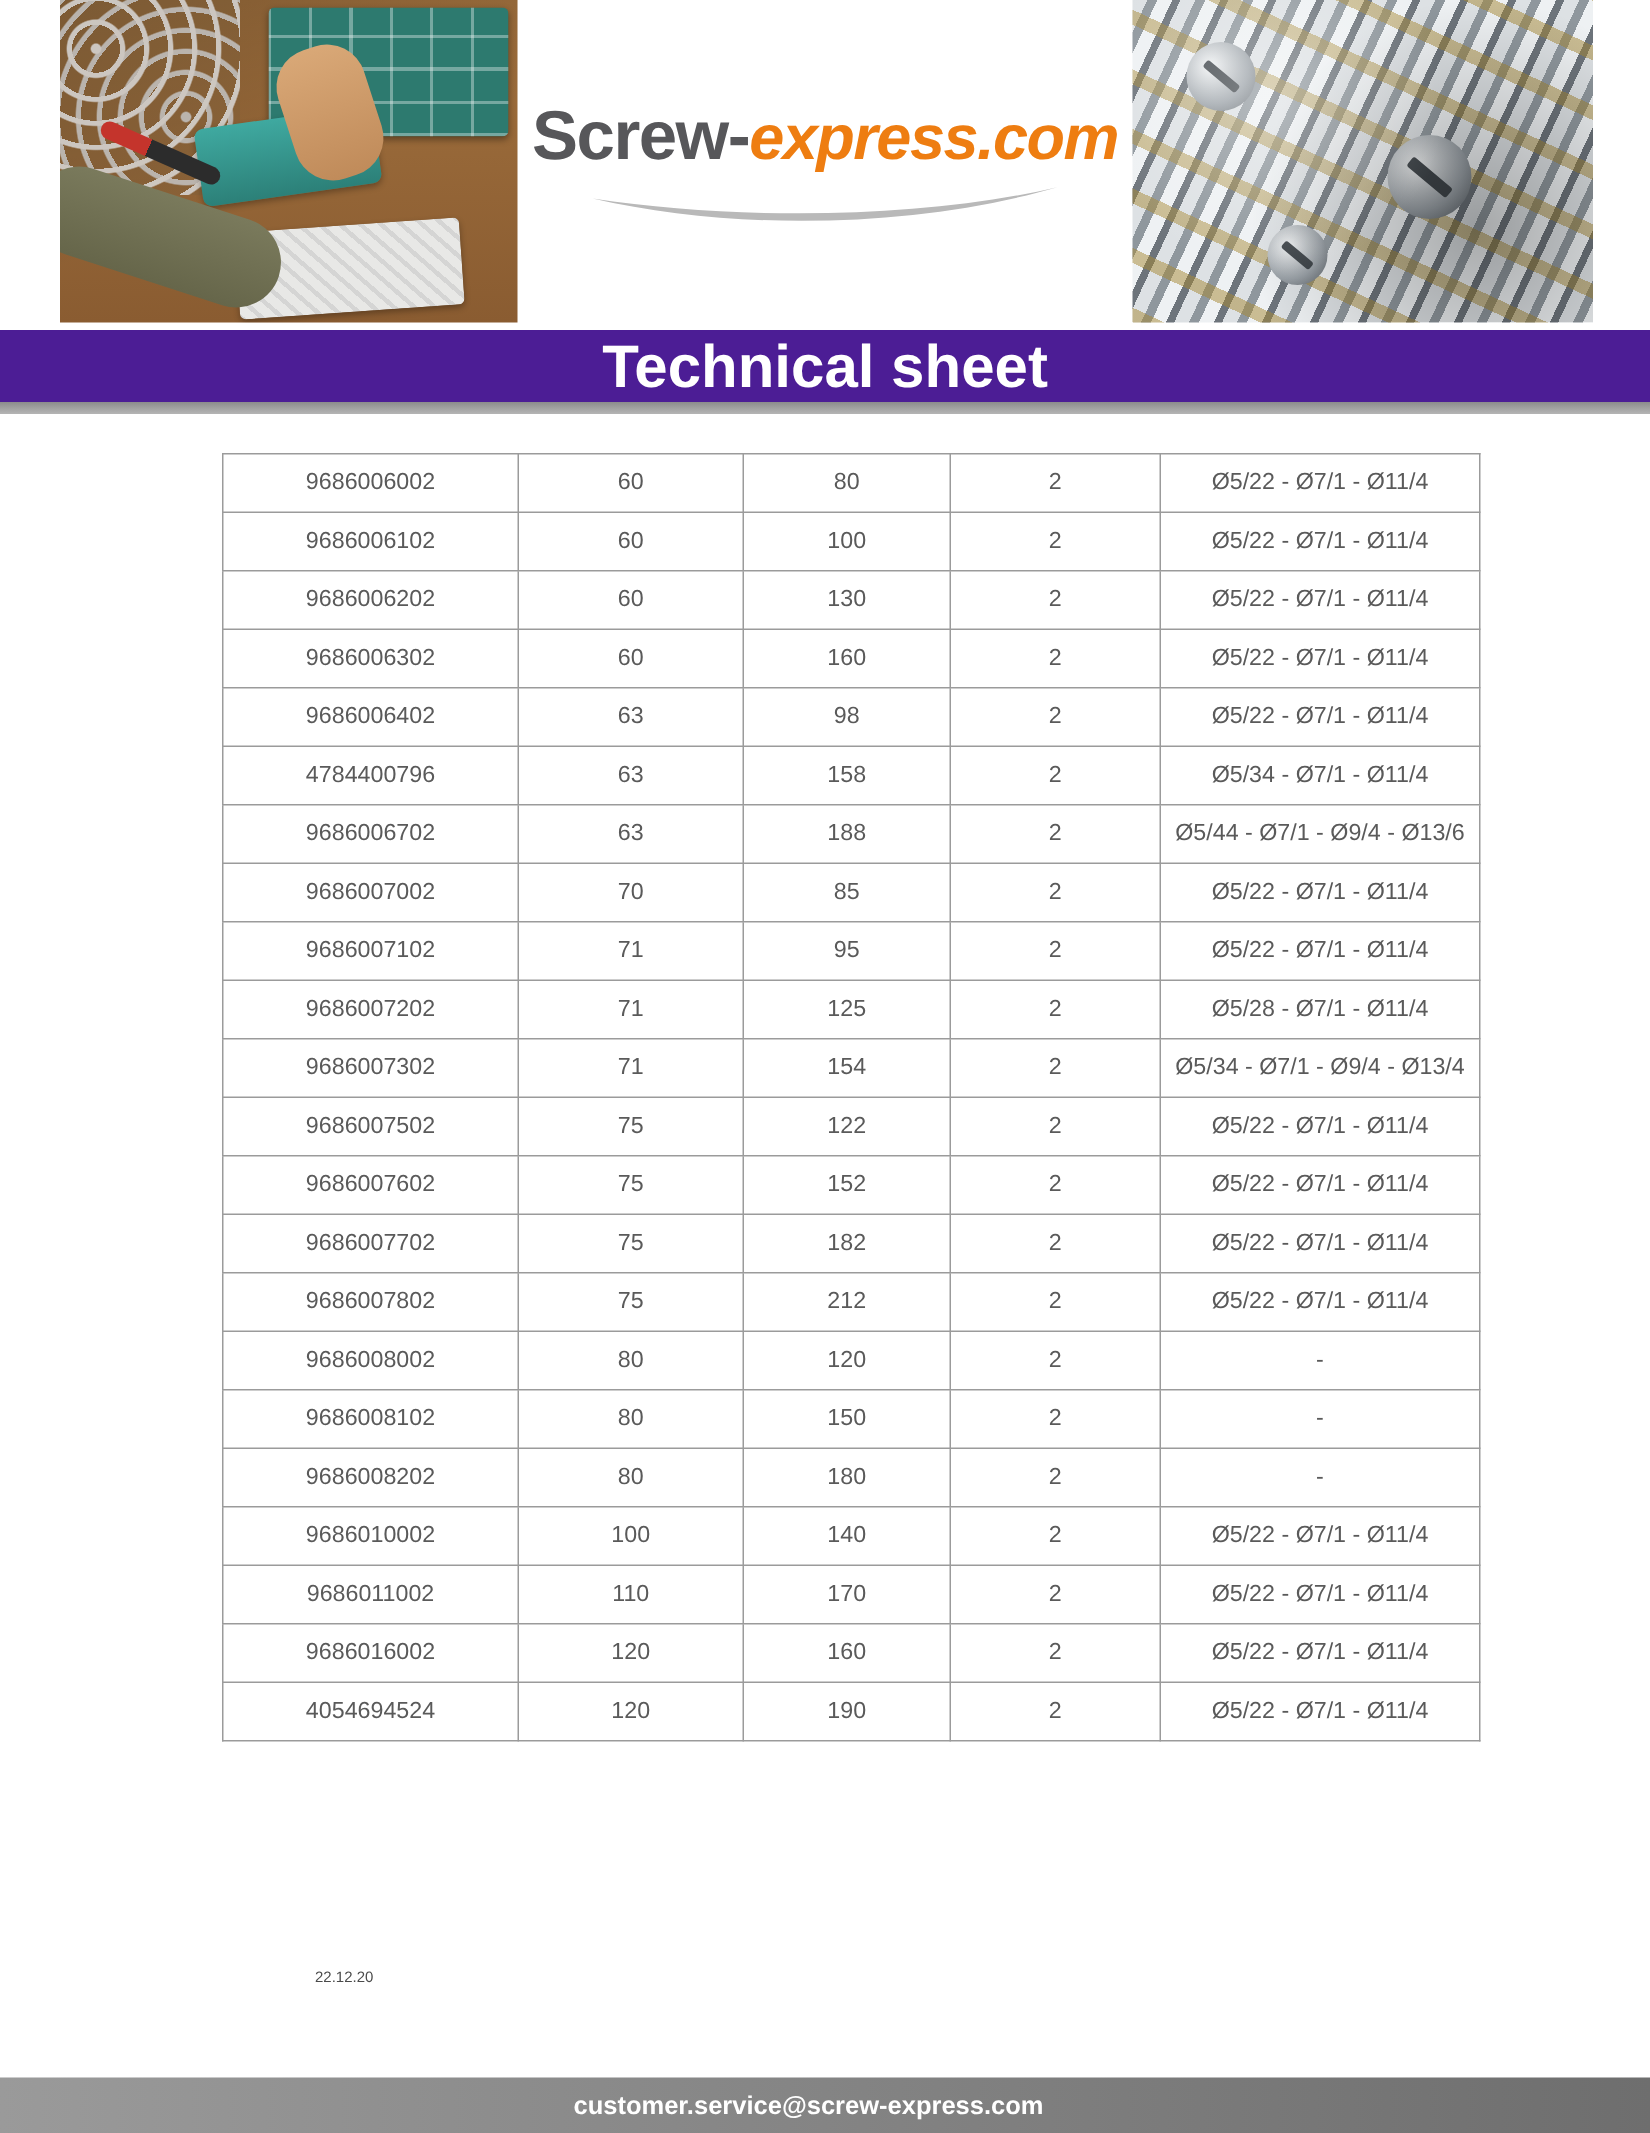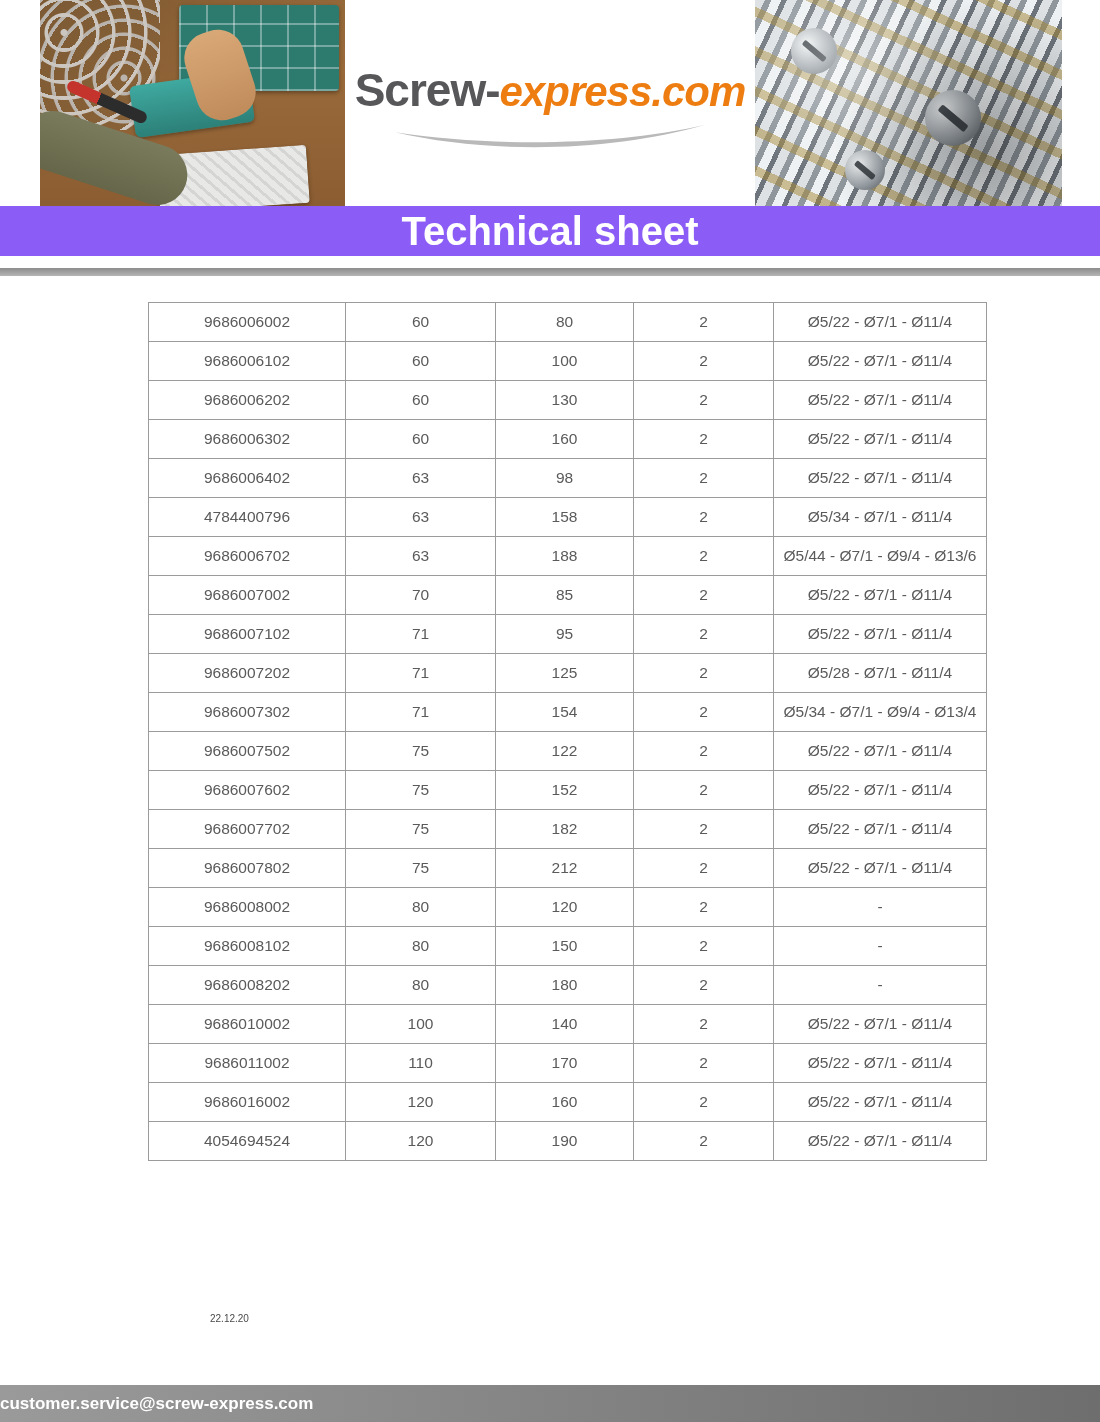--- a/index.html
+++ b/index.html
@@ -78,42 +78,42 @@
   .sh3 { left:90px; top:150px; width:40px; height:40px; }
 
   .logo { position:absolute; left:345px; top:0; width:410px; height:215px;
     display:flex; flex-direction:column; align-items:center; justify-content:center; padding-top:6px; }
   .logo-text { white-space:nowrap; line-height:1; }
   .logo-gray { font-size:46px; font-weight:700; color:#57575a; letter-spacing:-1px; }
   .logo-orange { font-size:42px; font-weight:700; font-style:italic; color:#ee7d11; letter-spacing:-1px; }
   .swoosh { width:330px; height:34px; margin-top:8px; }
 
   
-  .banner { position:absolute; left:0; top:206px; width:1100px; height:50px;
-    background:#8b5cf6; display:flex; align-items:center; justify-content:center; }
+  .banner { position:absolute; left:0; top:220px; width:1100px; height:50px;
+    background:#4c1d95; display:flex; align-items:center; justify-content:center; }
   .banner-title { color:#ffffff; font-size:40px; font-weight:700; letter-spacing:0px; }
   .banner-shadow { position:absolute; left:0; top:268px; width:1100px; height:8px;
     background:linear-gradient(#8c8c8c,#b5b5b5); }
 
   
   .spec-table { position:absolute; left:148px; top:302px; width:838px;
     border-collapse:collapse; table-layout:fixed; }
   .spec-table td { border:1px solid #9b9b9b; height:39px; text-align:center; vertical-align:middle;
     font-size:15.5px; color:#5a5a5a; padding:4px 8px; line-height:1.45; }
   .spec-table col:nth-child(1){ width:197px; }
   .spec-table col:nth-child(2){ width:150px; }
   .spec-table col:nth-child(3){ width:138px; }
   .spec-table col:nth-child(4){ width:140px; }
   .spec-table col:nth-child(5){ width:213px; }
 
   
   .rev-date { position:absolute; left:210px; top:1313px; font-size:10px; color:#4a4a4a; }
   .footer { position:absolute; left:0; bottom:0; width:1100px; height:37px;
     background:linear-gradient(90deg,#9a9a9a,#6e6e6e);
-    display:flex; align-items:center; justify-content:flex-start; padding-right:22px; }
+    display:flex; align-items:center; justify-content:center; padding-right:22px; }
   .footer-email { color:#ffffff; font-size:17px; font-weight:700; }
 </style>
 </head>
 <body>
 
 <div class="page">
 
   <div class="header">
 
     <div class="photo photo-left">

